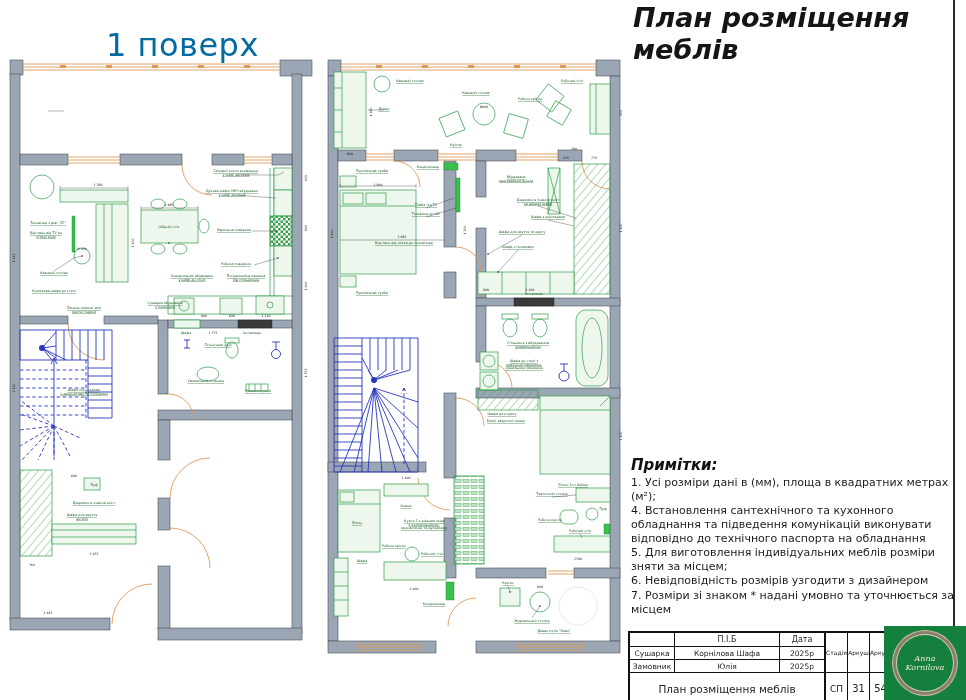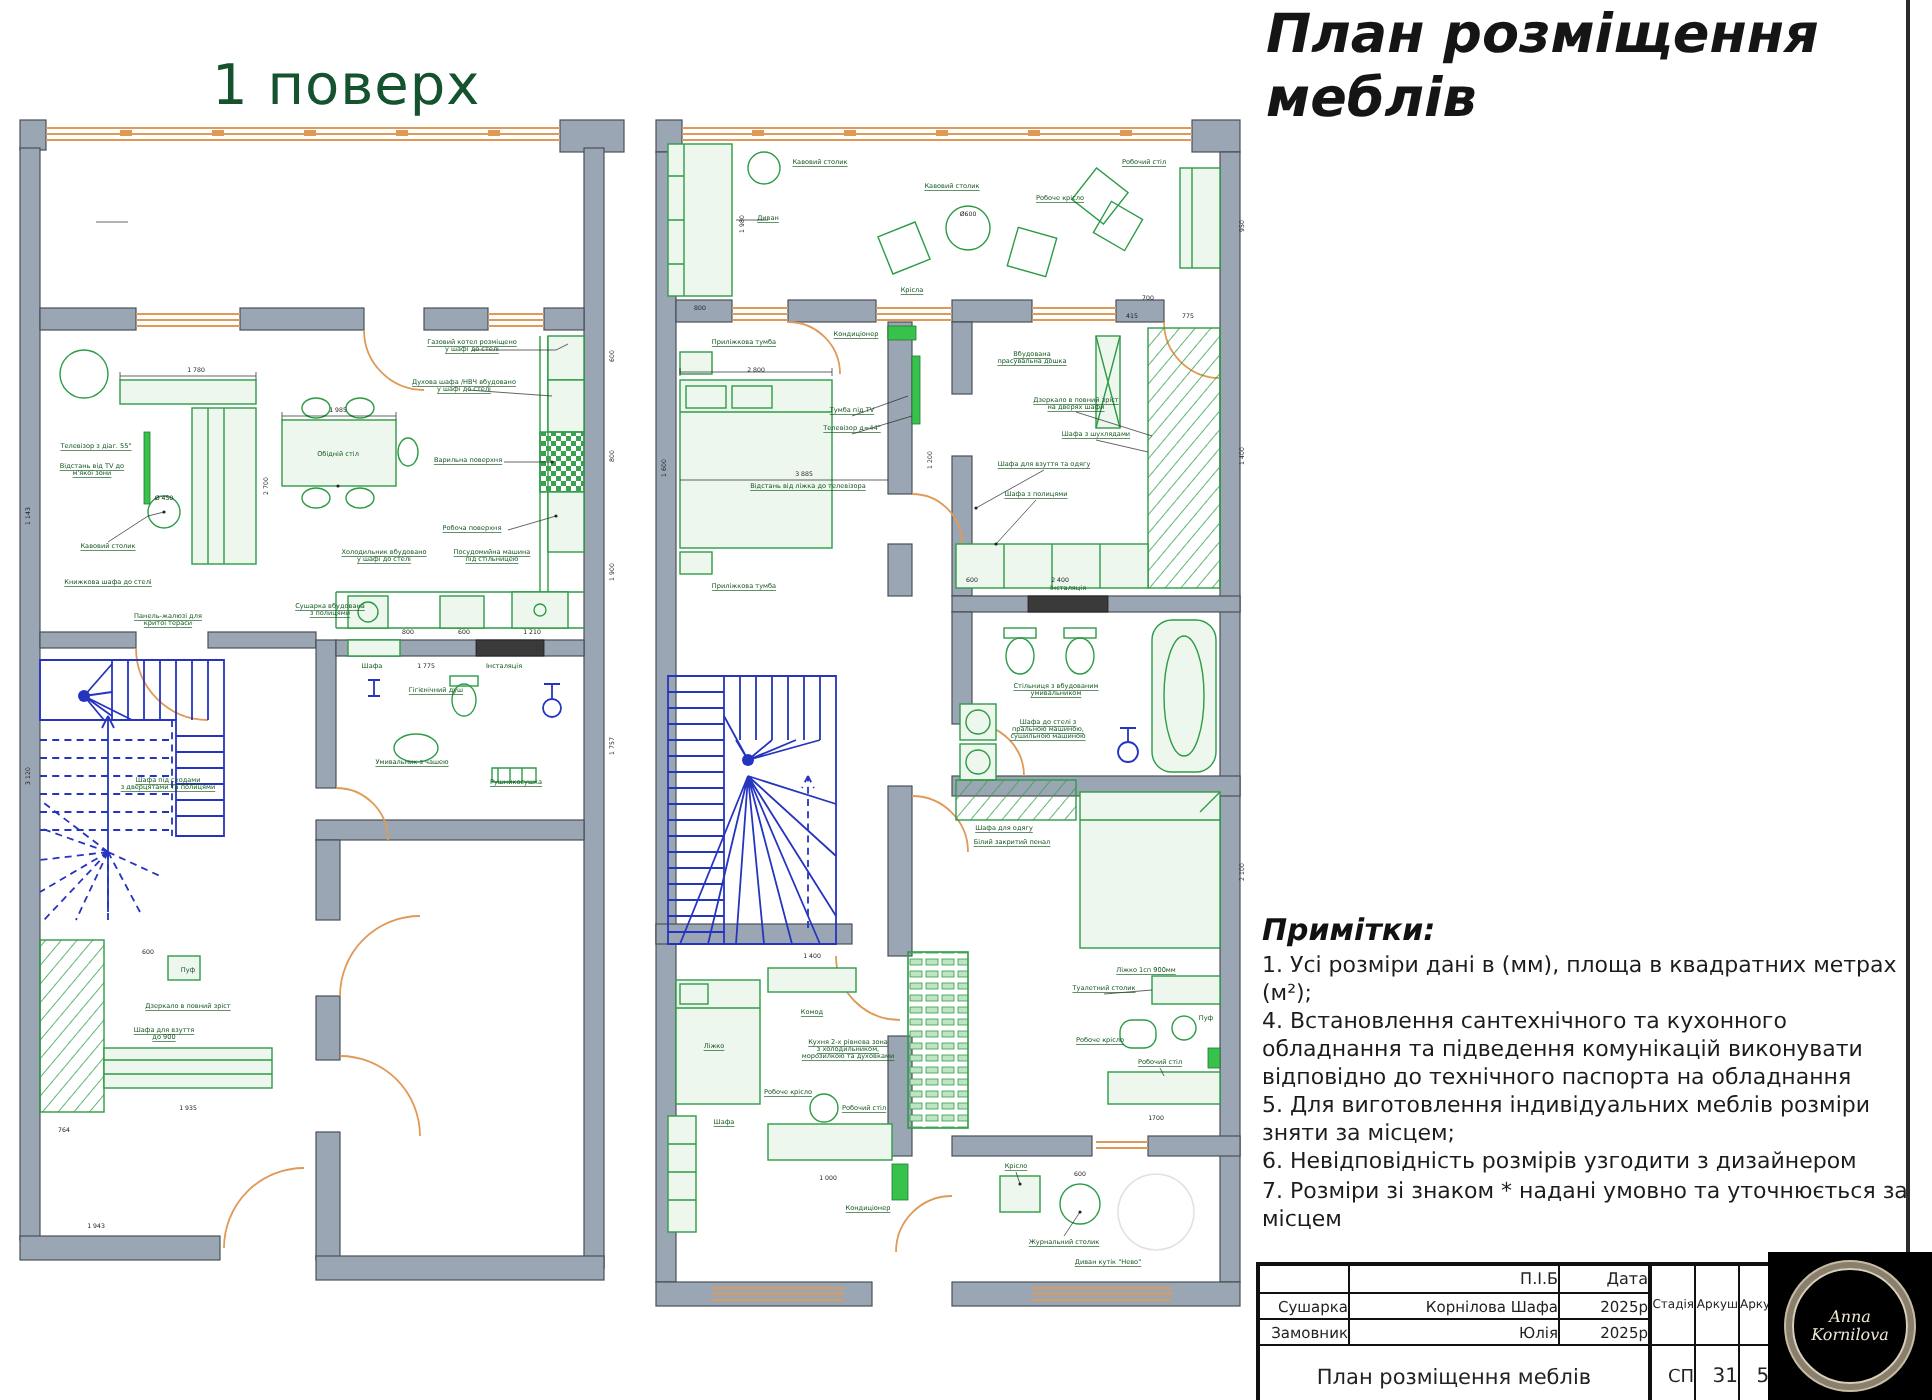--- a/index.html
+++ b/index.html
@@ -1,43 +1,43 @@
 <!DOCTYPE html>
 <html><head>
 <meta charset="utf-8">
 <style>
   html,body{margin:0;padding:0;background:#fff;}
   .sheet{position:relative;width:966px;height:700px;background:#fff;overflow:hidden;
          font-family:"DejaVu Sans",sans-serif;}
-  .floor-label{position:absolute;top:26px;font-size:28px;color:#14532d;letter-spacing:.5px;}
+  .floor-label{position:absolute;top:26px;font-size:32px;color:#0369a1;letter-spacing:.5px;}
   #fl1{left:106px;} #fl2{left:424px;}
   .plan{position:absolute;}
   #plan1{left:8px;top:58px;width:312px;height:586px;}
   #plan2{left:326px;top:58px;width:302px;height:598px;}
   .main-title{position:absolute;left:633px;top:2px;width:310px;margin:0;
     font-size:27px;font-weight:bold;font-style:italic;line-height:1.2;color:#151515;}
   .frame-line{position:absolute;left:953px;top:0;width:2px;height:632px;background:#2b2b2b;}
   .notes{position:absolute;left:631px;top:444px;width:326px;color:#1c1c1c;}
   .notes h2{margin:12px 0 2px 0;font-size:15px;font-weight:bold;font-style:italic;color:#111;}
   .notes .note-item{font-size:11px;line-height:1.24;margin-bottom:1px;}
   .tblock{position:absolute;left:628px;top:631px;width:256px;border-collapse:collapse;
           background:#fff;table-layout:fixed;}
-  .tblock td{border:1px solid #111;font-size:8px;text-align:right;padding:0;color:#222;
+  .tblock td{border:1px solid #111;font-size:8px;text-align:center;padding:0;color:#222;
              overflow:hidden;white-space:nowrap;}
   .tblock{border:2px solid #111;}
   .tblock .c-role{width:44px;} .tblock .c-name{width:104px;} .tblock .c-date{width:44px;}
   .tblock .c-stage,.tblock .c-sheet,.tblock .c-sheets{width:21px;font-size:6px;}
   .tblock .c-stage{border-left:2px solid #111;}
   .tblock tr.r-head td{height:13px;}
   .tblock tr.r-mid td{height:12px;font-size:7.5px;}
   .tblock tr.r-title td{height:31px;}
   .tblock .c-doc{font-size:10.5px;text-align:center;}
   .tblock .c-val{font-size:10px;}
   .tblock .c-val-stage{font-size:9px;border-left:2px solid #111;}
-  .stamp{position:absolute;left:884px;top:626px;width:82px;height:74px;background:#000000;
+  .stamp{position:absolute;left:884px;top:626px;width:82px;height:74px;background:#15803d;
          display:flex;align-items:center;justify-content:center;}
   .stamp-circle{width:56px;height:56px;border-radius:50%;border:1.5px solid #d8cfba;
     box-shadow:0 0 0 3px #8a7e6c,0 0 0 4px #c6bca4;display:flex;flex-direction:column;
     align-items:center;justify-content:center;color:#efe7d2;text-align:center;
     font-family:"DejaVu Serif",serif;font-style:italic;font-size:8px;line-height:1.15;}
   
   .wall{fill:#9ba6b4;stroke:#4a5258;stroke-width:.6;}
   .win{stroke:#e09a58;stroke-width:.9;fill:none;}
   .wintick{fill:#e09a58;stroke:none;}
   .door{stroke:#e09a58;stroke-width:.9;fill:none;}

